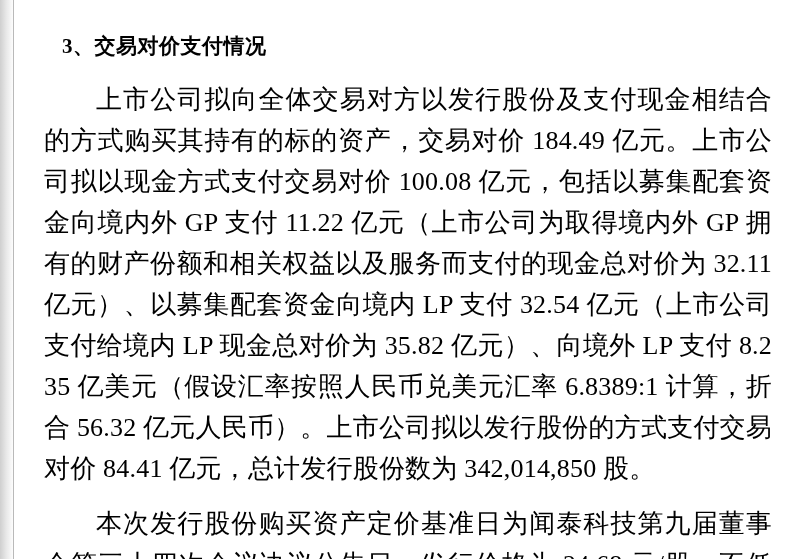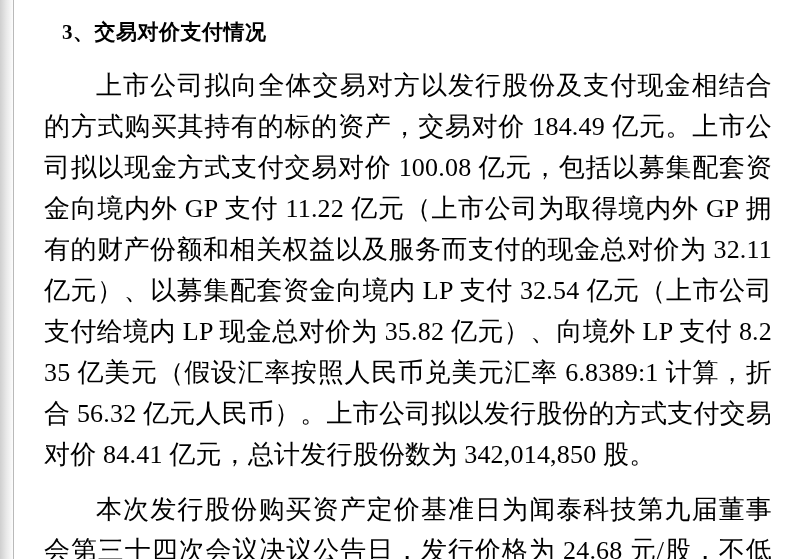--- a/index.html
+++ b/index.html
@@ -37,21 +37,21 @@
     width: 1px;
     height: 559px;
     background: #b9b9b9;
   }
   #content {
     position: absolute;
     left: 14px;
     top: 0;
     width: 786px;
     height: 433px;
-    padding: 10px 28px 0 30px;
+    padding: 24px 28px 0 30px;
     box-sizing: border-box;
   }
   h2.heading {
     font-size: 21px;
     font-weight: bold;
     line-height: 1.4;
     margin: 8px 0 18px 18px;
     letter-spacing: 0.5px;
     font-family: "Liberation Serif", "DejaVu Serif", serif;
   }

